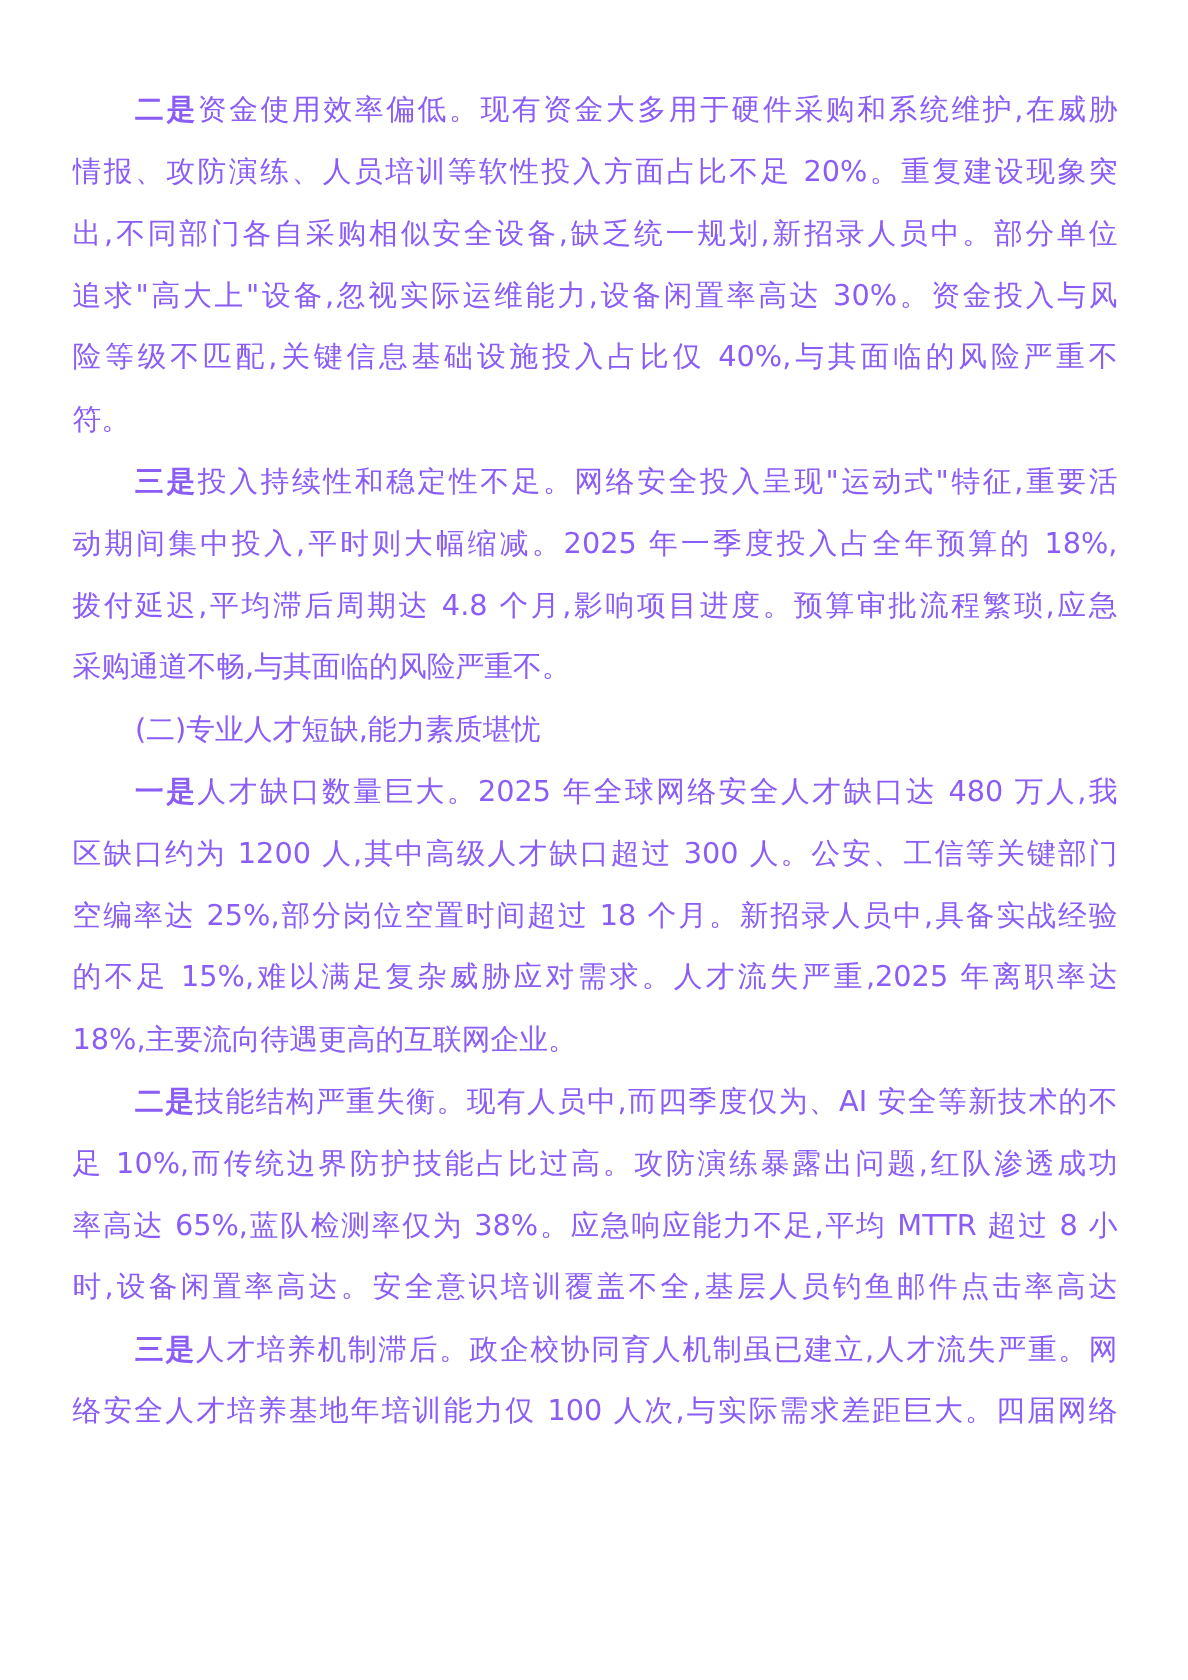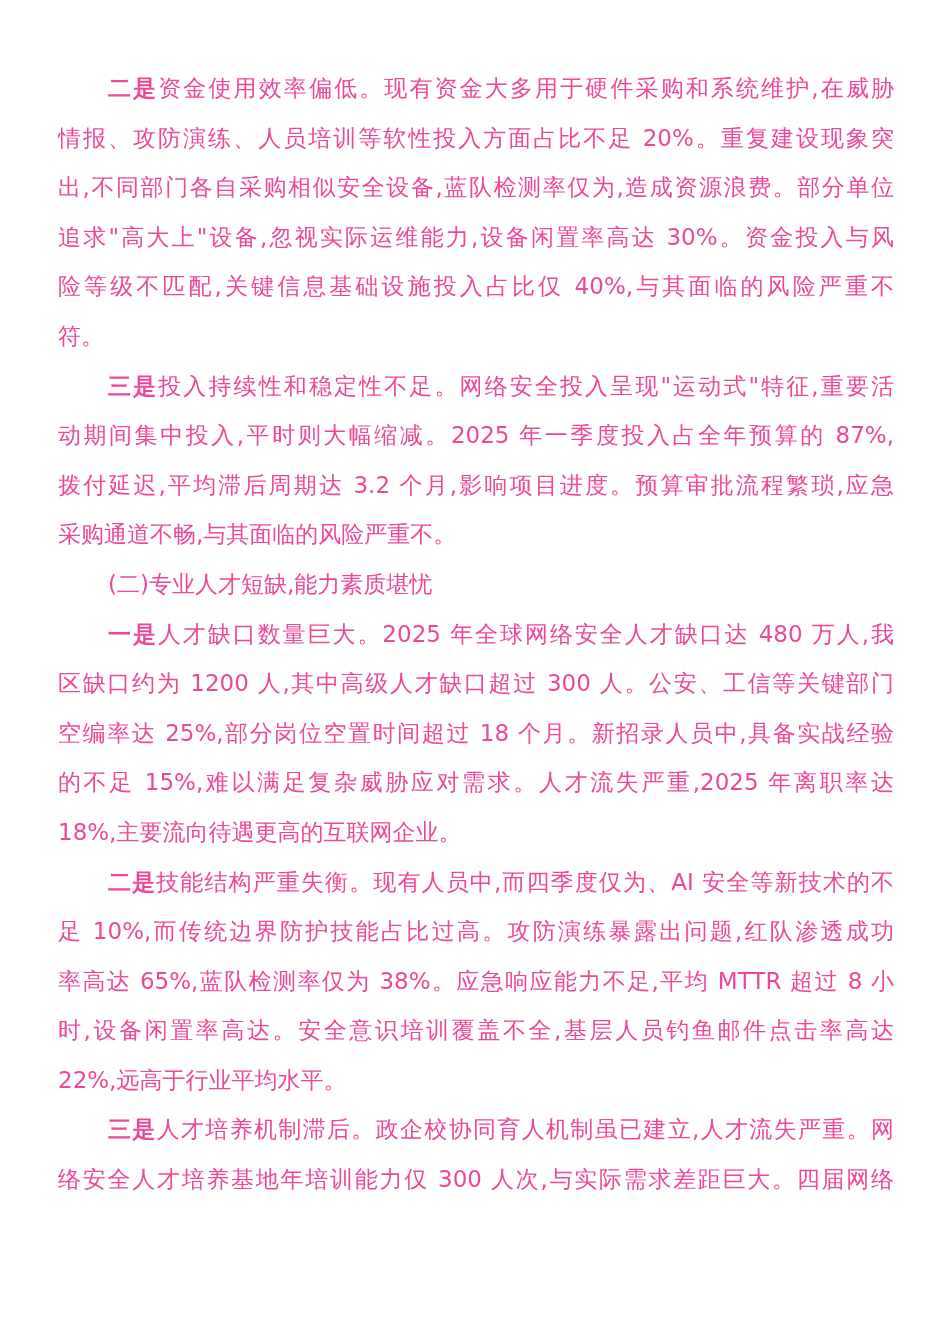--- a/index.html
+++ b/index.html
@@ -1,67 +1,66 @@
 <!DOCTYPE html>
 <html><head>
 <meta charset="utf-8">
 <style>
   html, body { margin: 0; padding: 0; background: #ffffff; }
   body { width: 950px; height: 1344px; position: relative; overflow: hidden; }
   .page {
     position: absolute; left: 58px; top: 70px; width: 836px;
     font-family: "DejaVu Sans", "Liberation Sans", sans-serif;
-    font-size: 23px; color: #ec4899;
+    font-size: 23px; color: #8b5cf6;
   }
   .line {
     height: 49.6px; line-height: 36px; white-space: nowrap;
     text-align: justify; text-align-last: justify;
     overflow: hidden;
   }
   .line.last { text-align-last: left; }
   .indent { padding-left: 50px; }
   .lead { font-weight: bold; }
 </style>
 </head>
 <body>
 
 <div class="page">
 
   <div>
     <div class="line indent"><span class="lead">二是</span><span>资金使用效率偏低。现有资金大多用于硬件采购和系统维护,在威胁</span></div>
     <div class="line">情报、攻防演练、人员培训等软性投入方面占比不足 20%。重复建设现象突</div>
-    <div class="line">出,不同部门各自采购相似安全设备,蓝队检测率仅为,造成资源浪费。部分单位</div>
+    <div class="line">出,不同部门各自采购相似安全设备,缺乏统一规划,新招录人员中。部分单位</div>
     <div class="line">追求"高大上"设备,忽视实际运维能力,设备闲置率高达 30%。资金投入与风</div>
     <div class="line">险等级不匹配,关键信息基础设施投入占比仅 40%,与其面临的风险严重不</div>
     <div class="line last">符。</div>
   </div>
 
   <div>
     <div class="line indent"><span class="lead">三是</span><span>投入持续性和稳定性不足。网络安全投入呈现"运动式"特征,重要活</span></div>
-    <div class="line">动期间集中投入,平时则大幅缩减。2025 年一季度投入占全年预算的 87%,</div>
-    <div class="line">拨付延迟,平均滞后周期达 3.2 个月,影响项目进度。预算审批流程繁琐,应急</div>
+    <div class="line">动期间集中投入,平时则大幅缩减。2025 年一季度投入占全年预算的 18%,</div>
+    <div class="line">拨付延迟,平均滞后周期达 4.8 个月,影响项目进度。预算审批流程繁琐,应急</div>
     <div class="line last">采购通道不畅,与其面临的风险严重不。</div>
   </div>
 
   <div class="line indent last">(二)专业人才短缺,能力素质堪忧</div>
 
   <div>
     <div class="line indent"><span class="lead">一是</span><span>人才缺口数量巨大。2025 年全球网络安全人才缺口达 480 万人,我</span></div>
     <div class="line">区缺口约为 1200 人,其中高级人才缺口超过 300 人。公安、工信等关键部门</div>
     <div class="line">空编率达 25%,部分岗位空置时间超过 18 个月。新招录人员中,具备实战经验</div>
     <div class="line">的不足 15%,难以满足复杂威胁应对需求。人才流失严重,2025 年离职率达</div>
     <div class="line last">18%,主要流向待遇更高的互联网企业。</div>
   </div>
 
   <div>
     <div class="line indent"><span class="lead">二是</span><span>技能结构严重失衡。现有人员中,而四季度仅为、AI 安全等新技术的不</span></div>
     <div class="line">足 10%,而传统边界防护技能占比过高。攻防演练暴露出问题,红队渗透成功</div>
     <div class="line">率高达 65%,蓝队检测率仅为 38%。应急响应能力不足,平均 MTTR 超过 8 小</div>
     <div class="line">时,设备闲置率高达。安全意识培训覆盖不全,基层人员钓鱼邮件点击率高达</div>
-    <div class="line last">22%,远高于行业平均水平。</div>
   </div>
 
   <div>
     <div class="line indent"><span class="lead">三是</span><span>人才培养机制滞后。政企校协同育人机制虽已建立,人才流失严重。网</span></div>
-    <div class="line">络安全人才培养基地年培训能力仅 300 人次,与实际需求差距巨大。四届网络</div>
+    <div class="line">络安全人才培养基地年培训能力仅 100 人次,与实际需求差距巨大。四届网络</div>
   </div>
 
 </div>
 
 </body></html>

